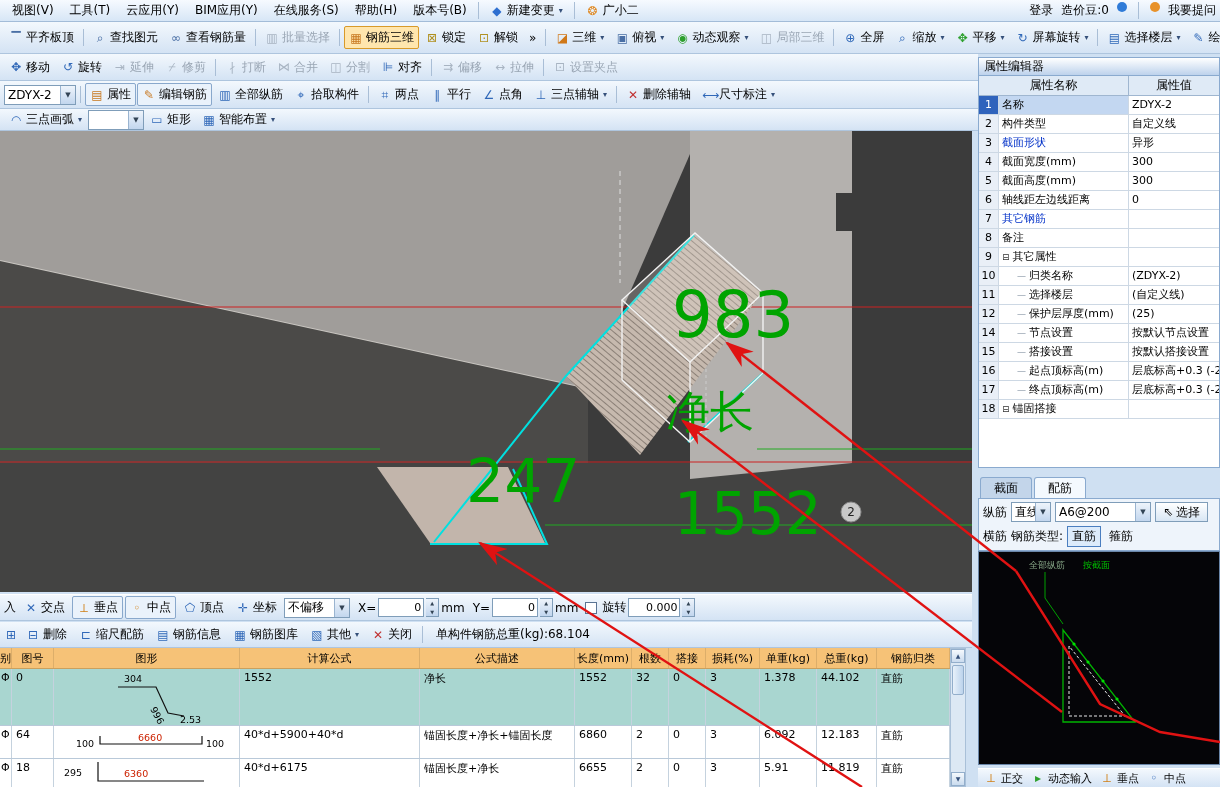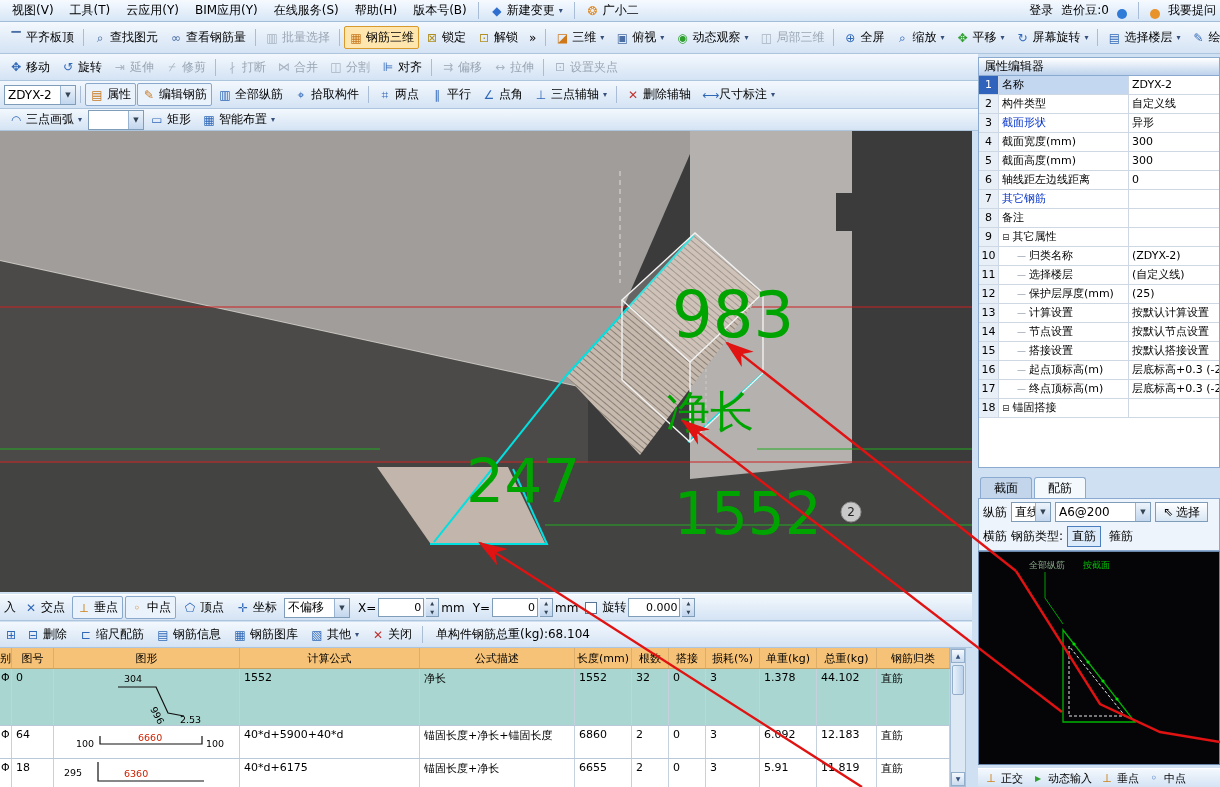--- a/index.html
+++ b/index.html
@@ -3,21 +3,21 @@
 <meta charset="utf-8">
 <style>
 *{margin:0;padding:0;box-sizing:border-box}
 body{background:#9aa8b8}
 #app{position:relative;width:1220px;height:787px;overflow:hidden;background:#cfe0f2;
      font-family:"DejaVu Sans","Liberation Sans",sans-serif;font-size:12px;color:#000}
 
 .menubar{position:absolute;top:0;left:0;width:1220px;height:22px;background:linear-gradient(#f6faff,#d7e6f6);
          border-bottom:1px solid #a3bcd8;display:flex;align-items:center;padding:0 4px;overflow:hidden}
 .mb-items{display:flex;align-items:center;height:100%}
-.mb-right{margin-left:auto;display:flex;align-items:flex-end;gap:8px;white-space:nowrap}
+.mb-right{margin-left:auto;display:flex;align-items:flex-start;gap:8px;white-space:nowrap}
 .menubar .tbtn{padding:2px 7px}
 .tb{position:absolute;display:flex;align-items:center;background:linear-gradient(#f3f8fd,#d4e3f4);
     border-bottom:1px solid #aec5de;padding:0 4px;gap:1px;overflow:hidden;white-space:nowrap}
 #tb-view{top:22px;left:0;width:1220px;height:32px}
 #tb-modify{top:54px;left:0;width:978px;height:27px}
 #tb-component{top:81px;left:0;width:978px;height:28px}
 #tb-draw{top:109px;left:0;width:978px;height:22px}
 .tbtn{display:inline-flex;align-items:center;gap:3px;padding:2px 4px;border:1px solid transparent;border-radius:2px;white-space:nowrap}
 .tbtn .ic{width:14px;text-align:center;font-size:12px}
 .tbtn.active{background:#ffe6ae;border-color:#d89a2a}
@@ -571,20 +571,24 @@
     <div class="sbtn" style="top:0">▲</div>
     <div class="sthumb"></div>
     <div class="sbtn" style="bottom:0">▼</div>
   </div>
 
   <div class="rightcol">
     <div class="prop-title">
       <span>属性编辑器</span>
     </div>
     <div class="prop-grid">
+      <div class="ph">
+        <div class="phn">属性名称</div>
+        <div class="phv">属性值</div>
+      </div>
       <div id="prop-rows">
           <div class="prow sel">
             <div class="pn">1</div>
             <div class="pname">名称</div>
             <div class="pval">ZDYX-2</div>
           </div>
           <div class="prow">
             <div class="pn">2</div>
             <div class="pname">构件类型</div>
             <div class="pval">自定义线</div>
@@ -631,25 +635,20 @@
           </div>
           <div class="prow child">
             <div class="pn">11</div>
             <div class="pname">选择楼层</div>
             <div class="pval">(自定义线)</div>
           </div>
           <div class="prow child">
             <div class="pn">12</div>
             <div class="pname">保护层厚度(mm)</div>
             <div class="pval">(25)</div>
-          </div>
-          <div class="prow child">
-            <div class="pn">13</div>
-            <div class="pname">计算设置</div>
-            <div class="pval">按默认计算设置</div>
           </div>
           <div class="prow child">
             <div class="pn">14</div>
             <div class="pname">节点设置</div>
             <div class="pval">按默认节点设置</div>
           </div>
           <div class="prow child">
             <div class="pn">15</div>
             <div class="pname">搭接设置</div>
             <div class="pval">按默认搭接设置</div>

